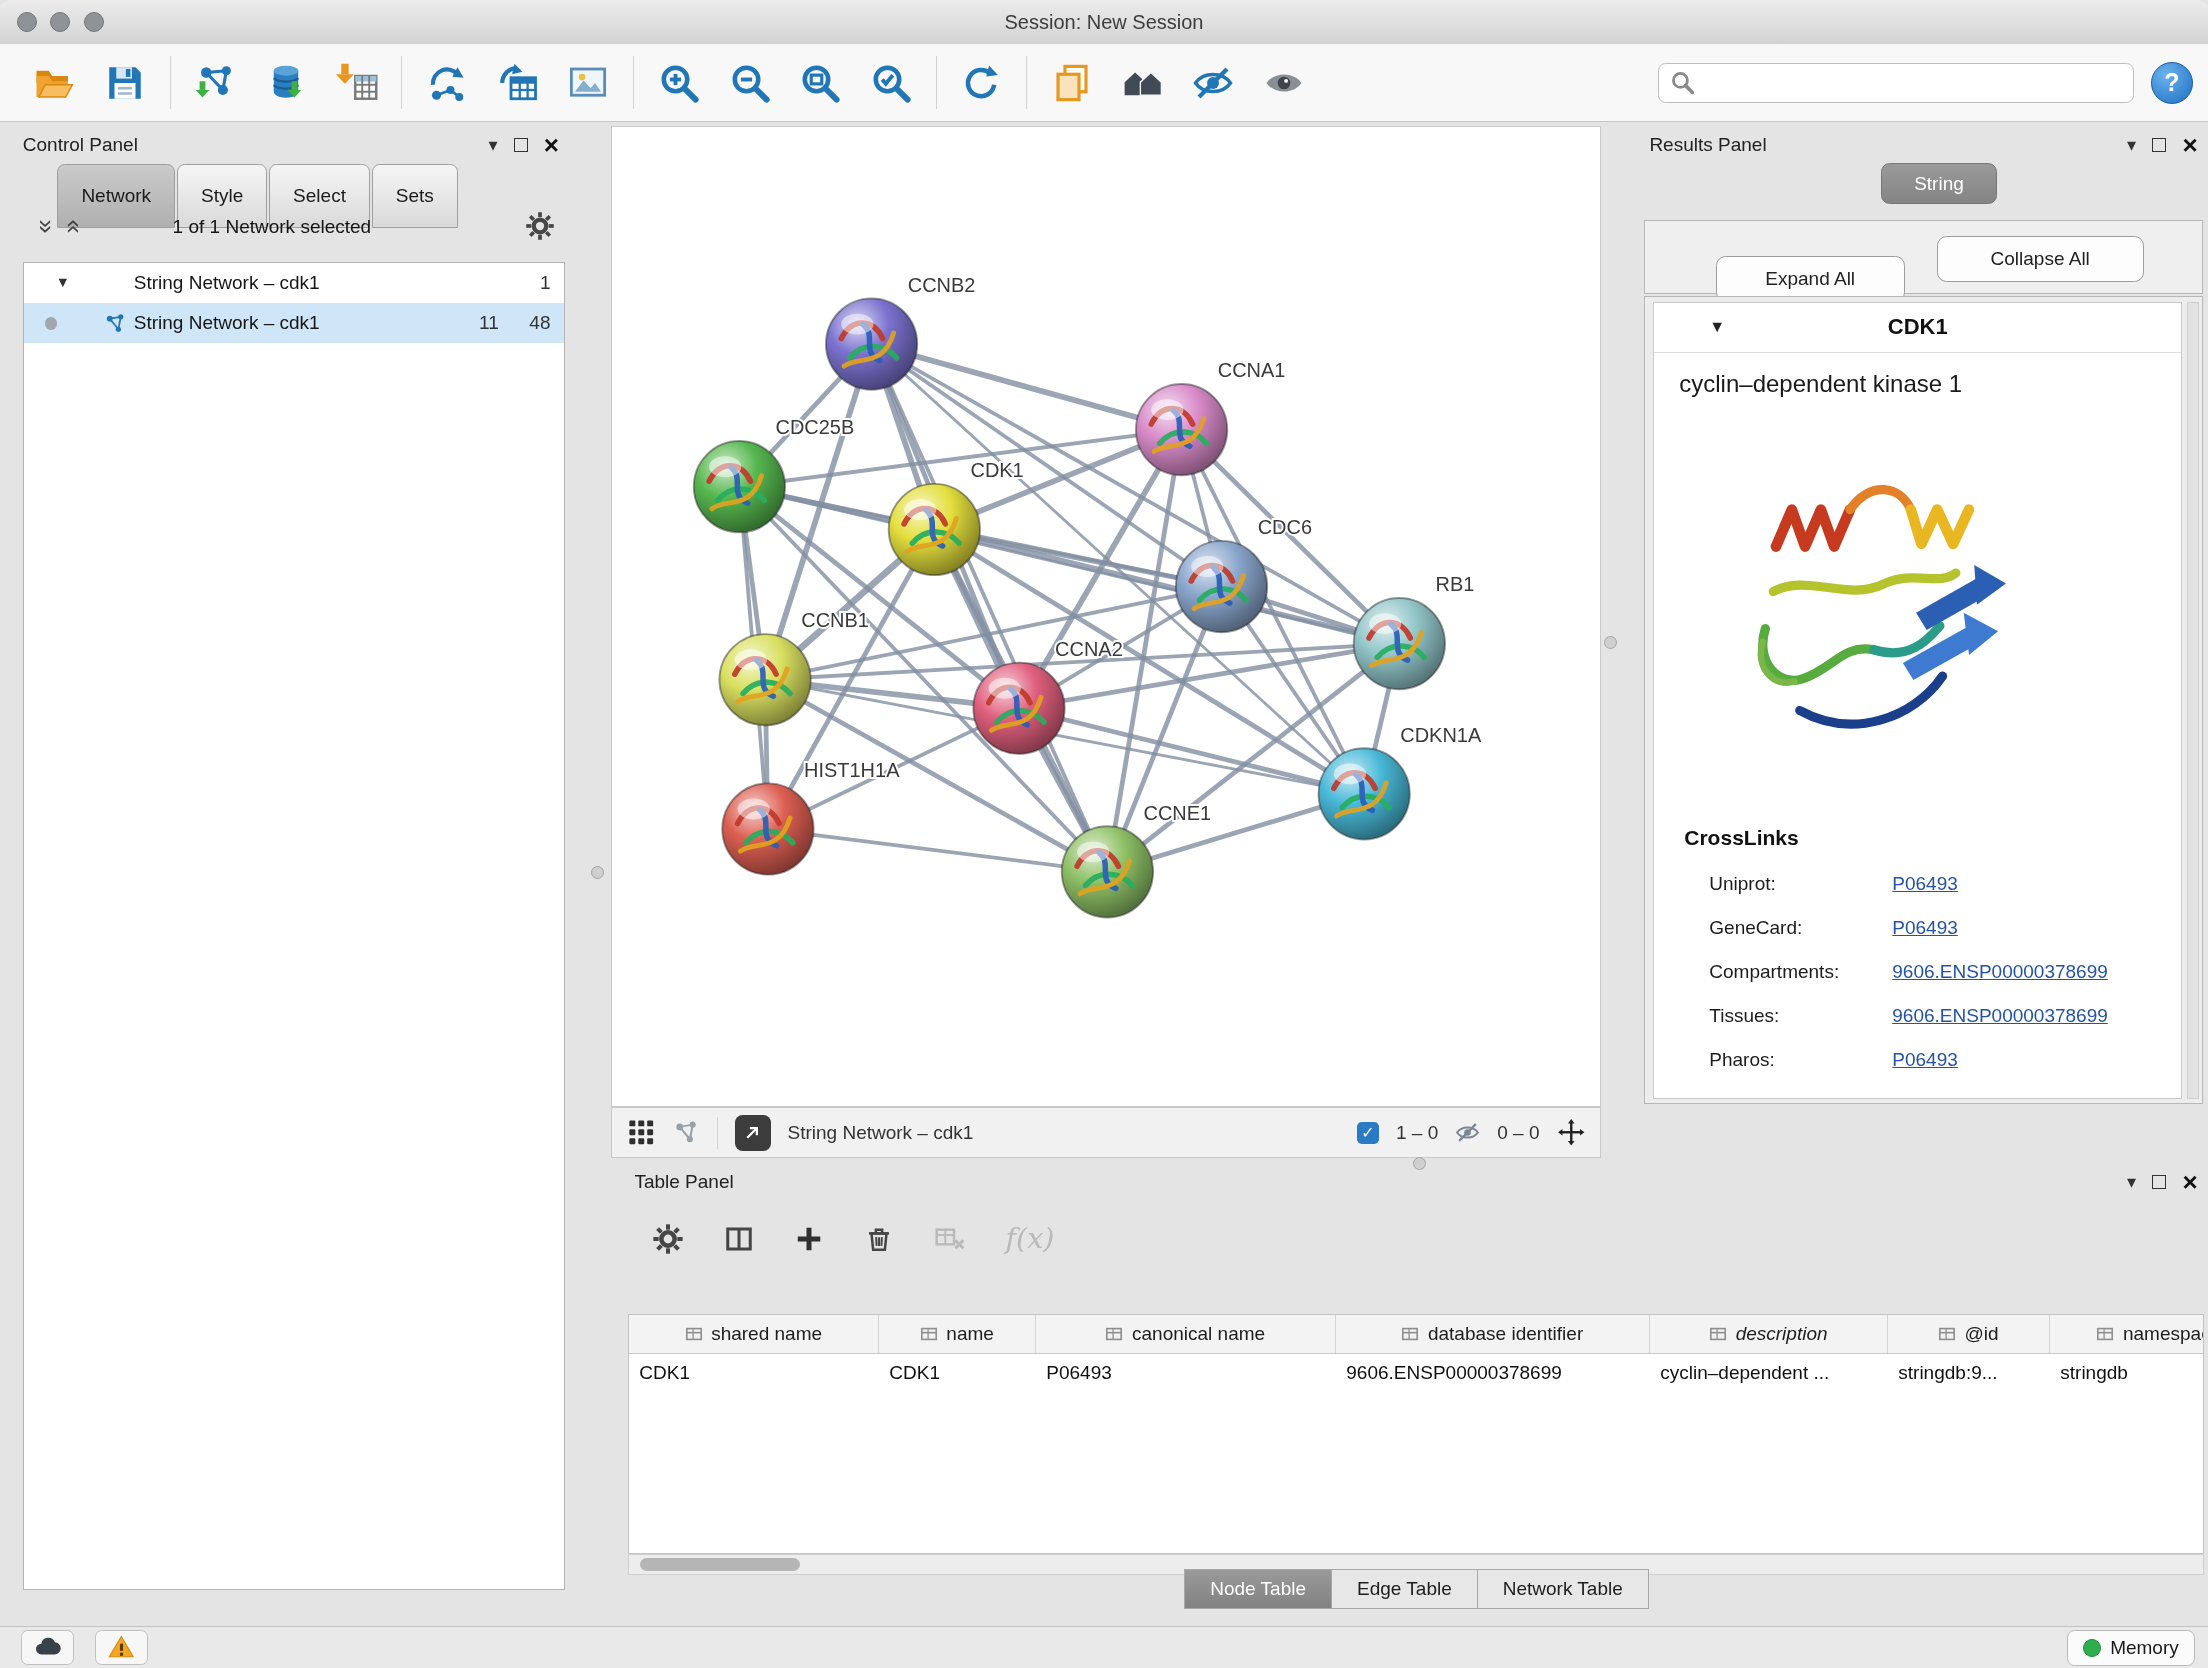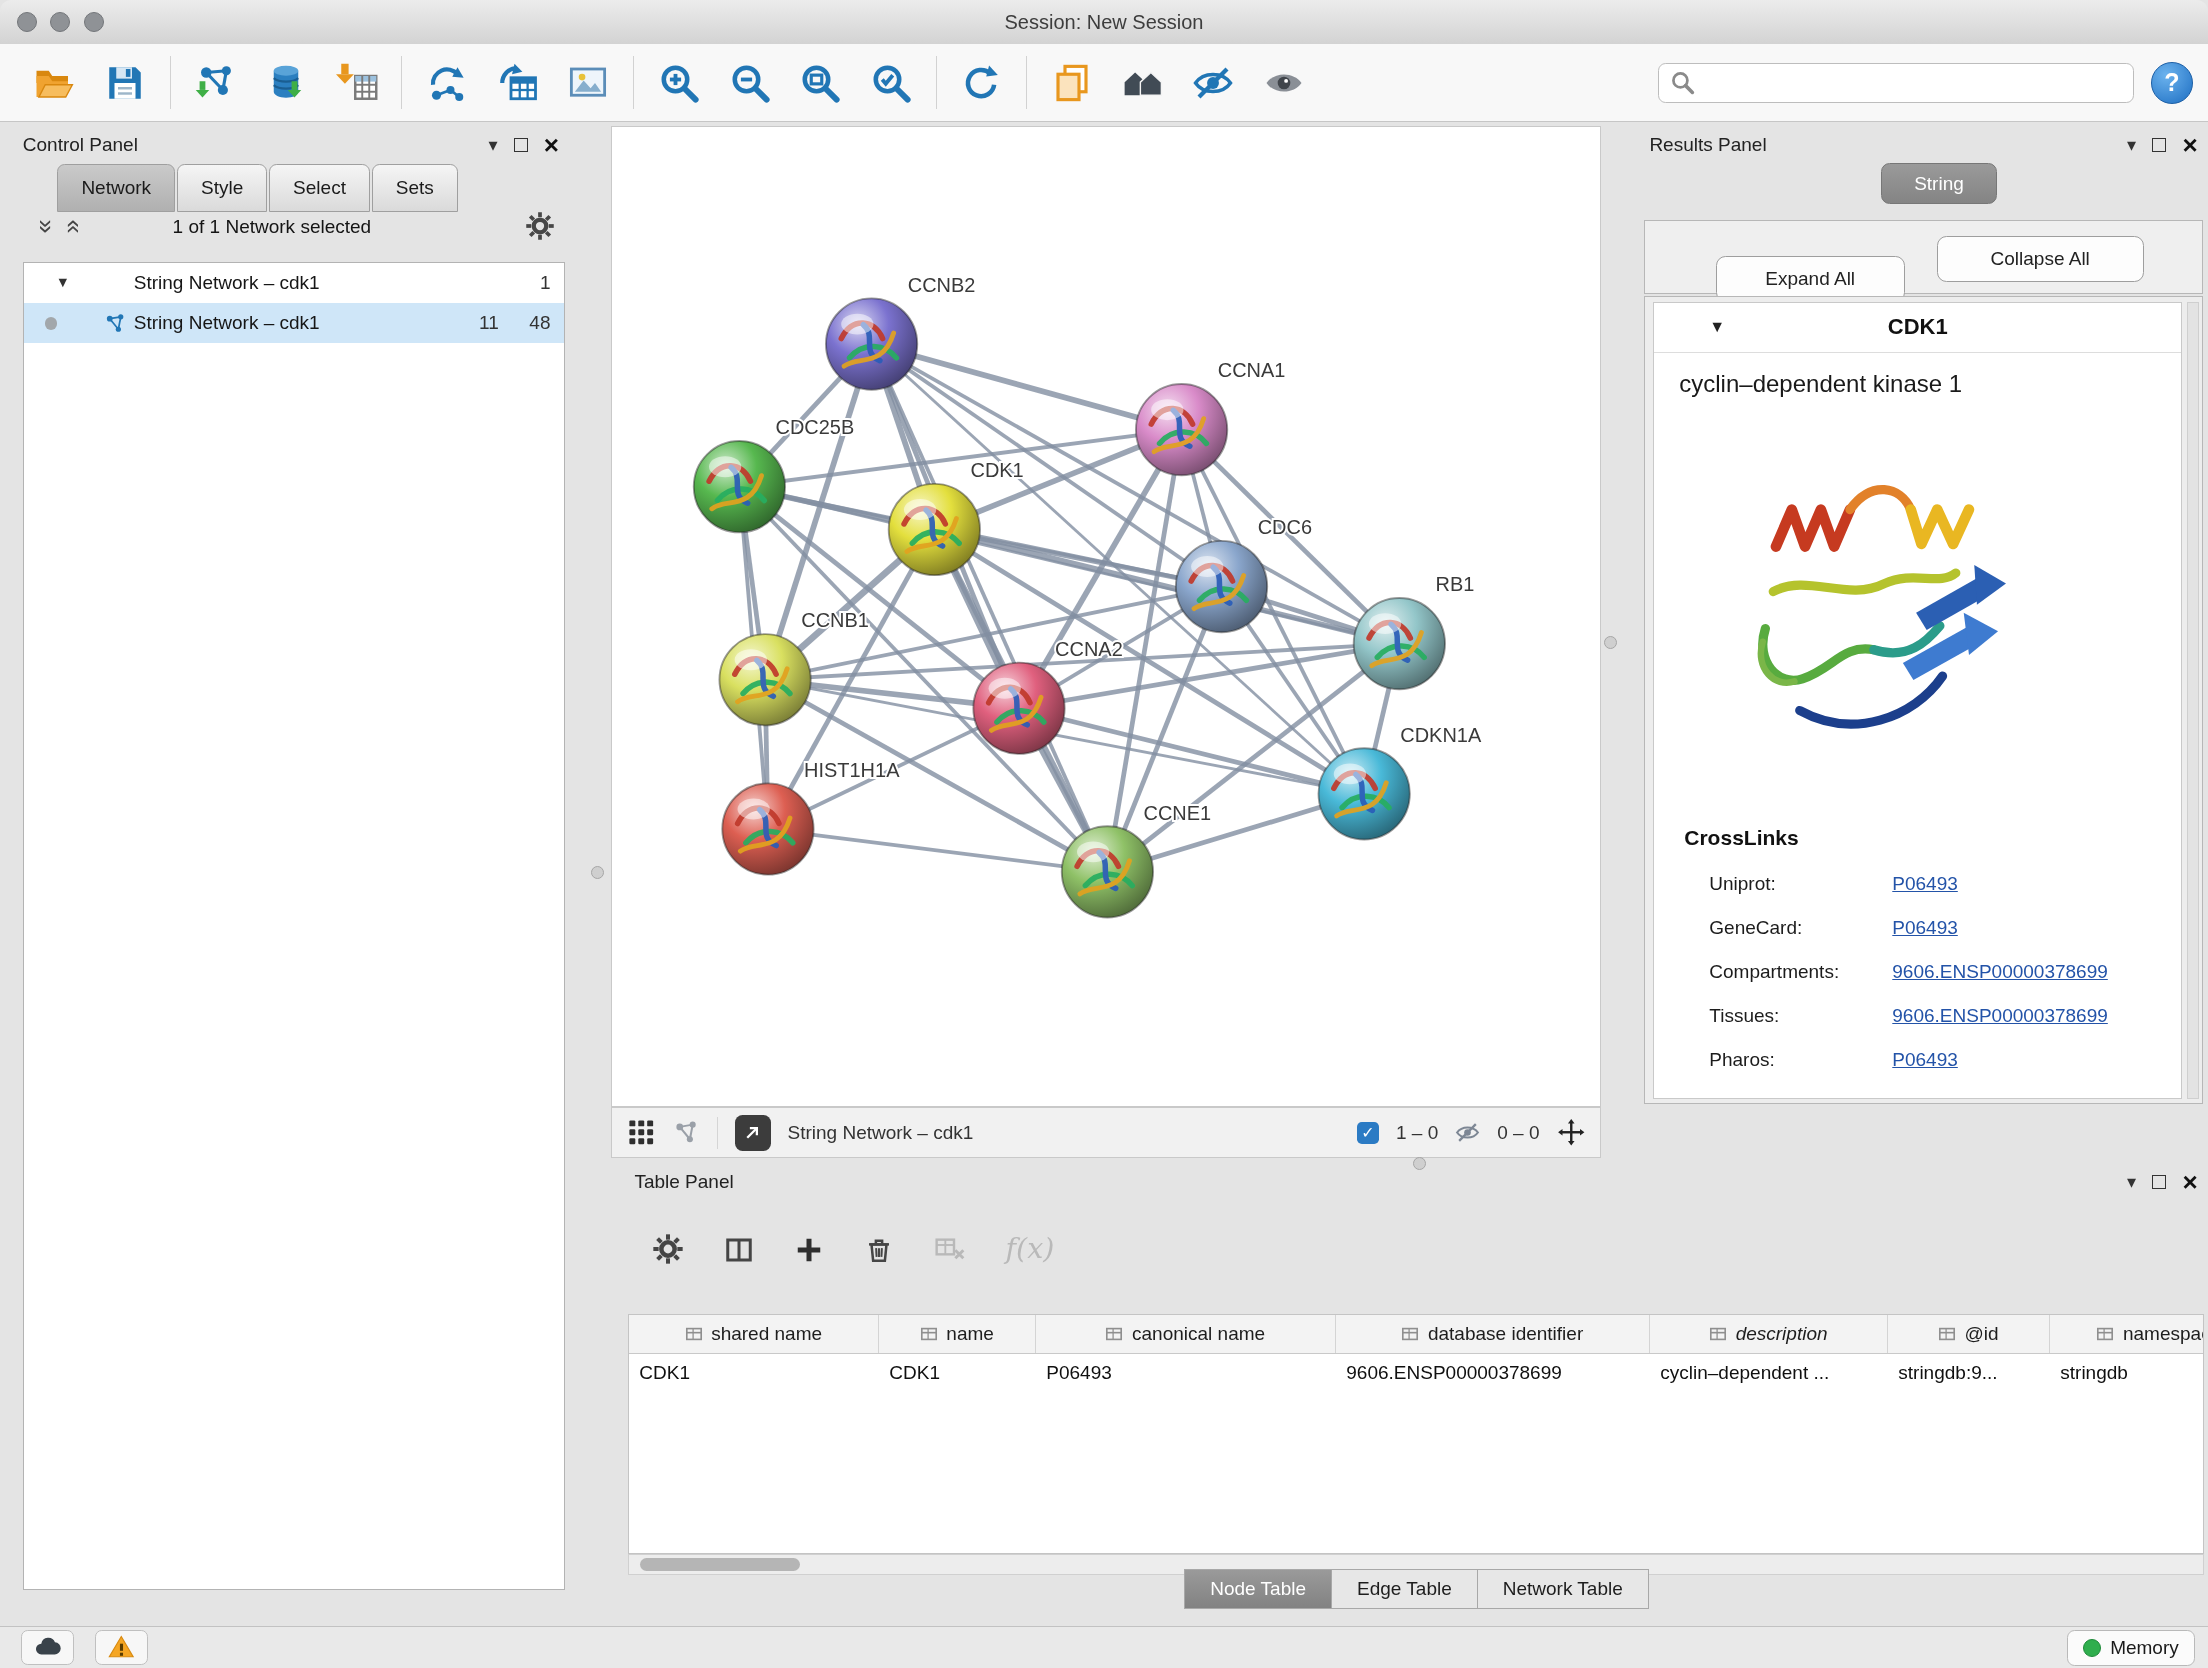--- a/index.html
+++ b/index.html
@@ -45,21 +45,21 @@
   .panel-header{height:32px;display:flex;align-items:center;padding:0 11.4px;}
   .panel-title{font-size:19px;color:#222;}
   .pwc{margin-left:auto;display:flex;align-items:center;gap:16px;}
   .pwc-chev{font-size:18px;color:#333;line-height:1;}
   .pwc-max{width:14.3px;height:14.3px;border:1.9px solid #333;box-sizing:border-box;}
   .pwc-close{font-weight:bold;font-size:26px;color:#111;line-height:0.8;}
 
   
   #control-panel{left:11.4px;top:129px;width:559px;height:1474px;}
   #cp-tabs{display:flex;padding-left:46px;margin-top:2.9px;height:40px;}
-  .cp-tab{height:38px;line-height:38px;padding:4px 23px;font-size:19px;color:#1b1b1b;
+  .cp-tab{height:38px;line-height:38px;padding:12px 23px;font-size:19px;color:#1b1b1b;
     background:linear-gradient(#f5f5f5,#dadada);border:1px solid #9f9f9f;
     border-radius:7.6px 7.6px 0 0;margin-right:1.9px;}
   .cp-tab.sel{background:linear-gradient(#cacaca,#b0b0b0);}
   #cp-subrow{position:relative;height:46px;display:flex;align-items:center;padding-left:28.5px;}
   .chev-dbl{display:inline-block;font-size:25px;color:#444;transform:rotate(90deg);
     margin-right:11.4px;line-height:1;}
   #cp-summary{position:absolute;left:0;right:38px;text-align:center;font-size:19px;color:#141414;}
   #cp-gear{position:absolute;right:15px;top:7.6px;width:30px;height:30px;color:#474747;}
   #cp-tree{position:absolute;left:11.4px;top:133px;width:542px;height:1328px;
     background:#fff;border:1px solid #b3b3b3;box-sizing:border-box;}
@@ -114,21 +114,21 @@
   #rp-protein{position:absolute;left:57px;top:114px;}
   #rp-xl-title{position:absolute;left:30px;top:523px;font-size:21px;font-weight:bold;color:#111;}
   #xlinks{position:absolute;left:0;top:563px;right:0;}
   .xl-row{position:relative;height:44px;font-size:19px;}
   .xl-label{position:absolute;left:55px;top:7.6px;color:#1c1c1c;}
   .xl-link{position:absolute;left:238px;top:7.6px;color:#2353a8;text-decoration:underline;}
 
   
   #table-panel{left:623px;top:1166px;width:1586px;height:449px;}
   #tp-toolbar{position:absolute;left:9.5px;top:46px;height:53px;display:flex;
-    align-items:flex-end;gap:40px;padding-left:19px;}
+    align-items:center;gap:40px;padding-left:19px;}
   #tp-toolbar svg{display:block;}
   .fx{font-family:"DejaVu Serif",serif;font-style:italic;font-size:28.5px;color:#b9b9b9;}
   #tbl-wrap{position:absolute;left:4.8px;top:148px;width:1576px;height:240px;
     background:#fff;border:1px solid #c4c4c4;box-sizing:border-box;overflow:hidden;}
   #tbl-head{display:flex;height:38px;background:#f3f3f3;border-bottom:1px solid #c9c9c9;width:1712px;}
   .th{display:flex;align-items:center;justify-content:center;gap:8.6px;
     border-right:1px solid #d4d4d4;font-size:19px;color:#1d1d1d;box-sizing:border-box;}
   .th-ico{width:18px;height:18px;color:#8f8f8f;flex:0 0 auto;}
   #tbl-row{display:flex;height:38px;width:1712px;align-items:center;}
   .td{padding-left:10.5px;font-size:19px;color:#101010;box-sizing:border-box;

